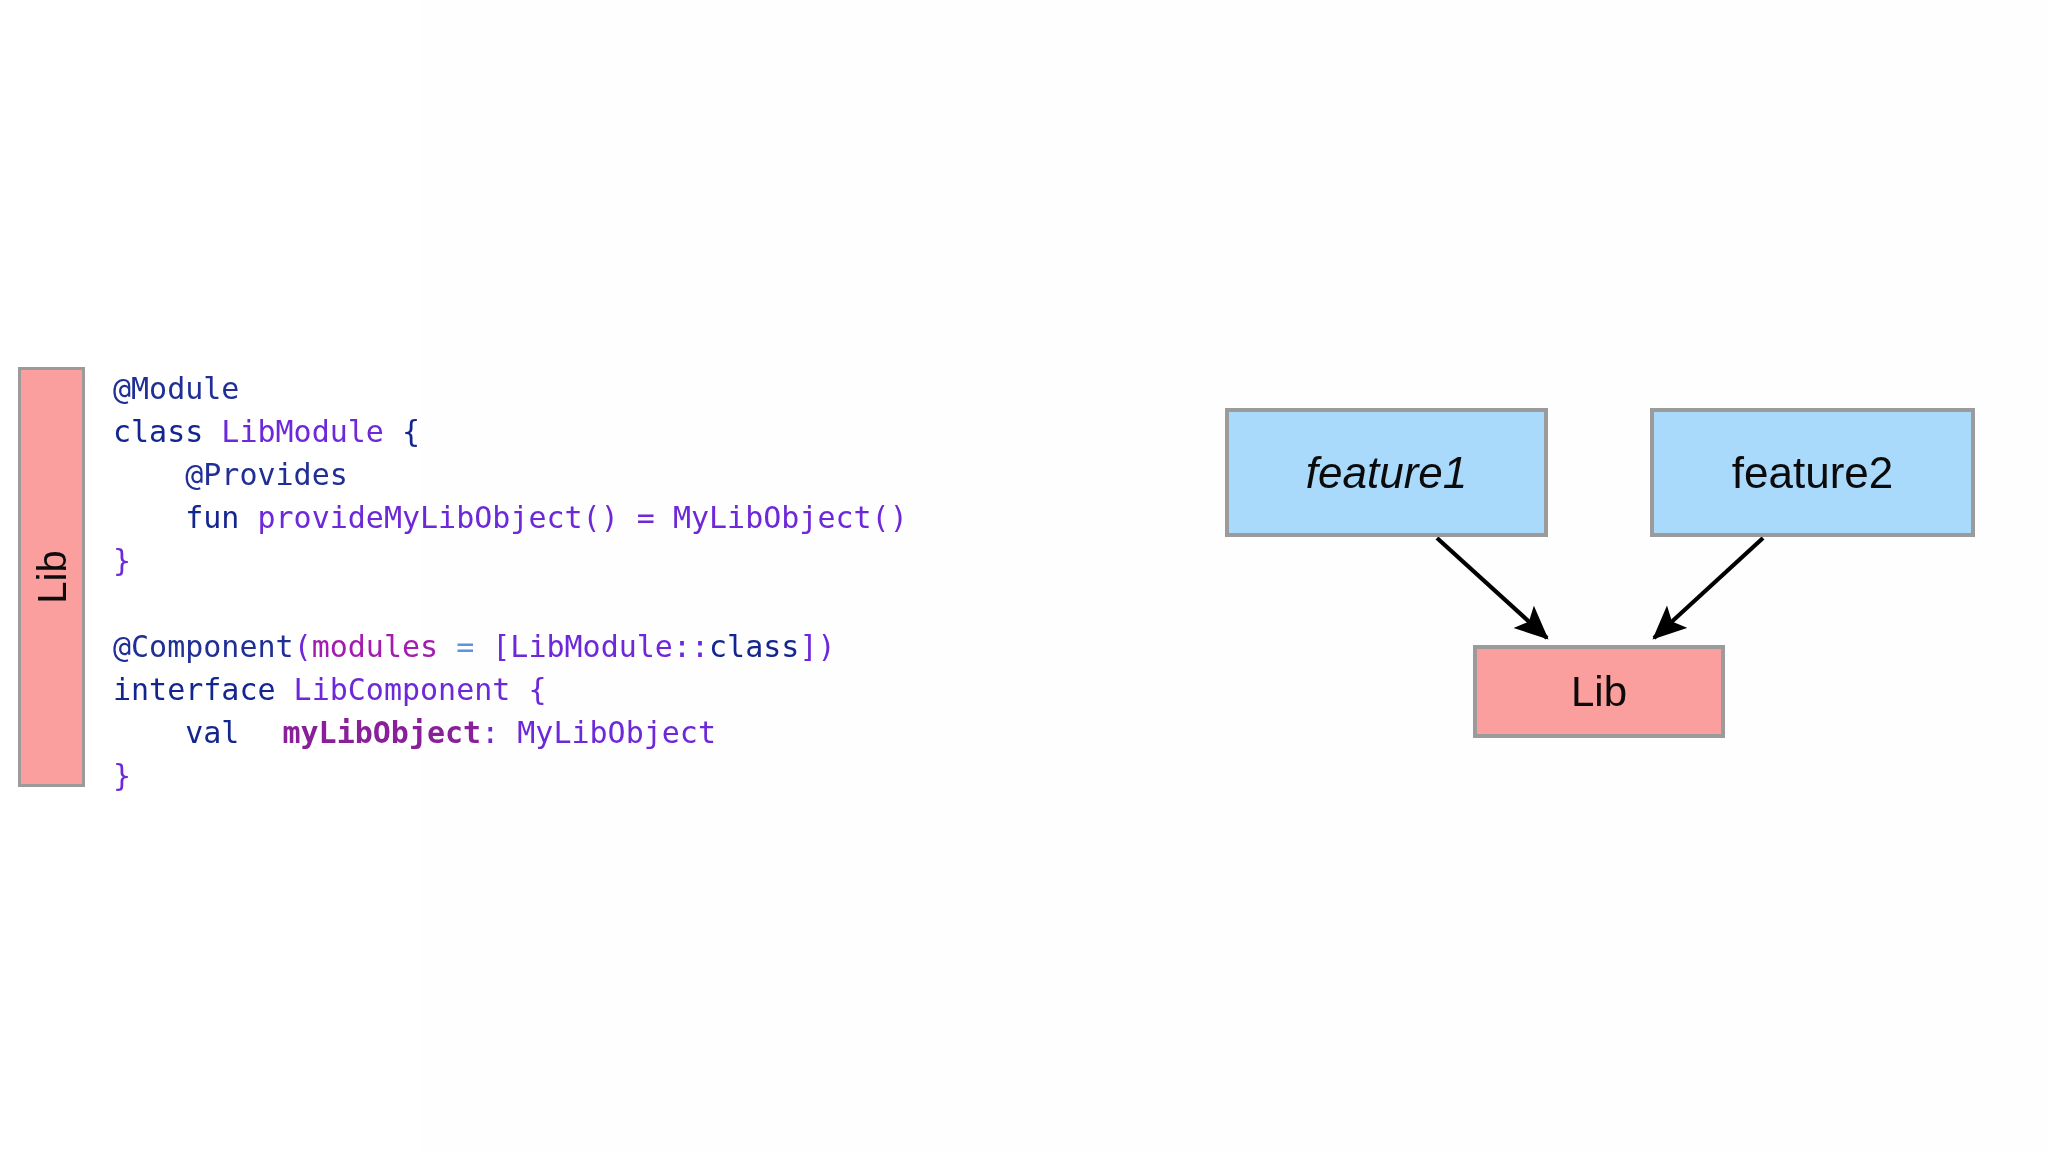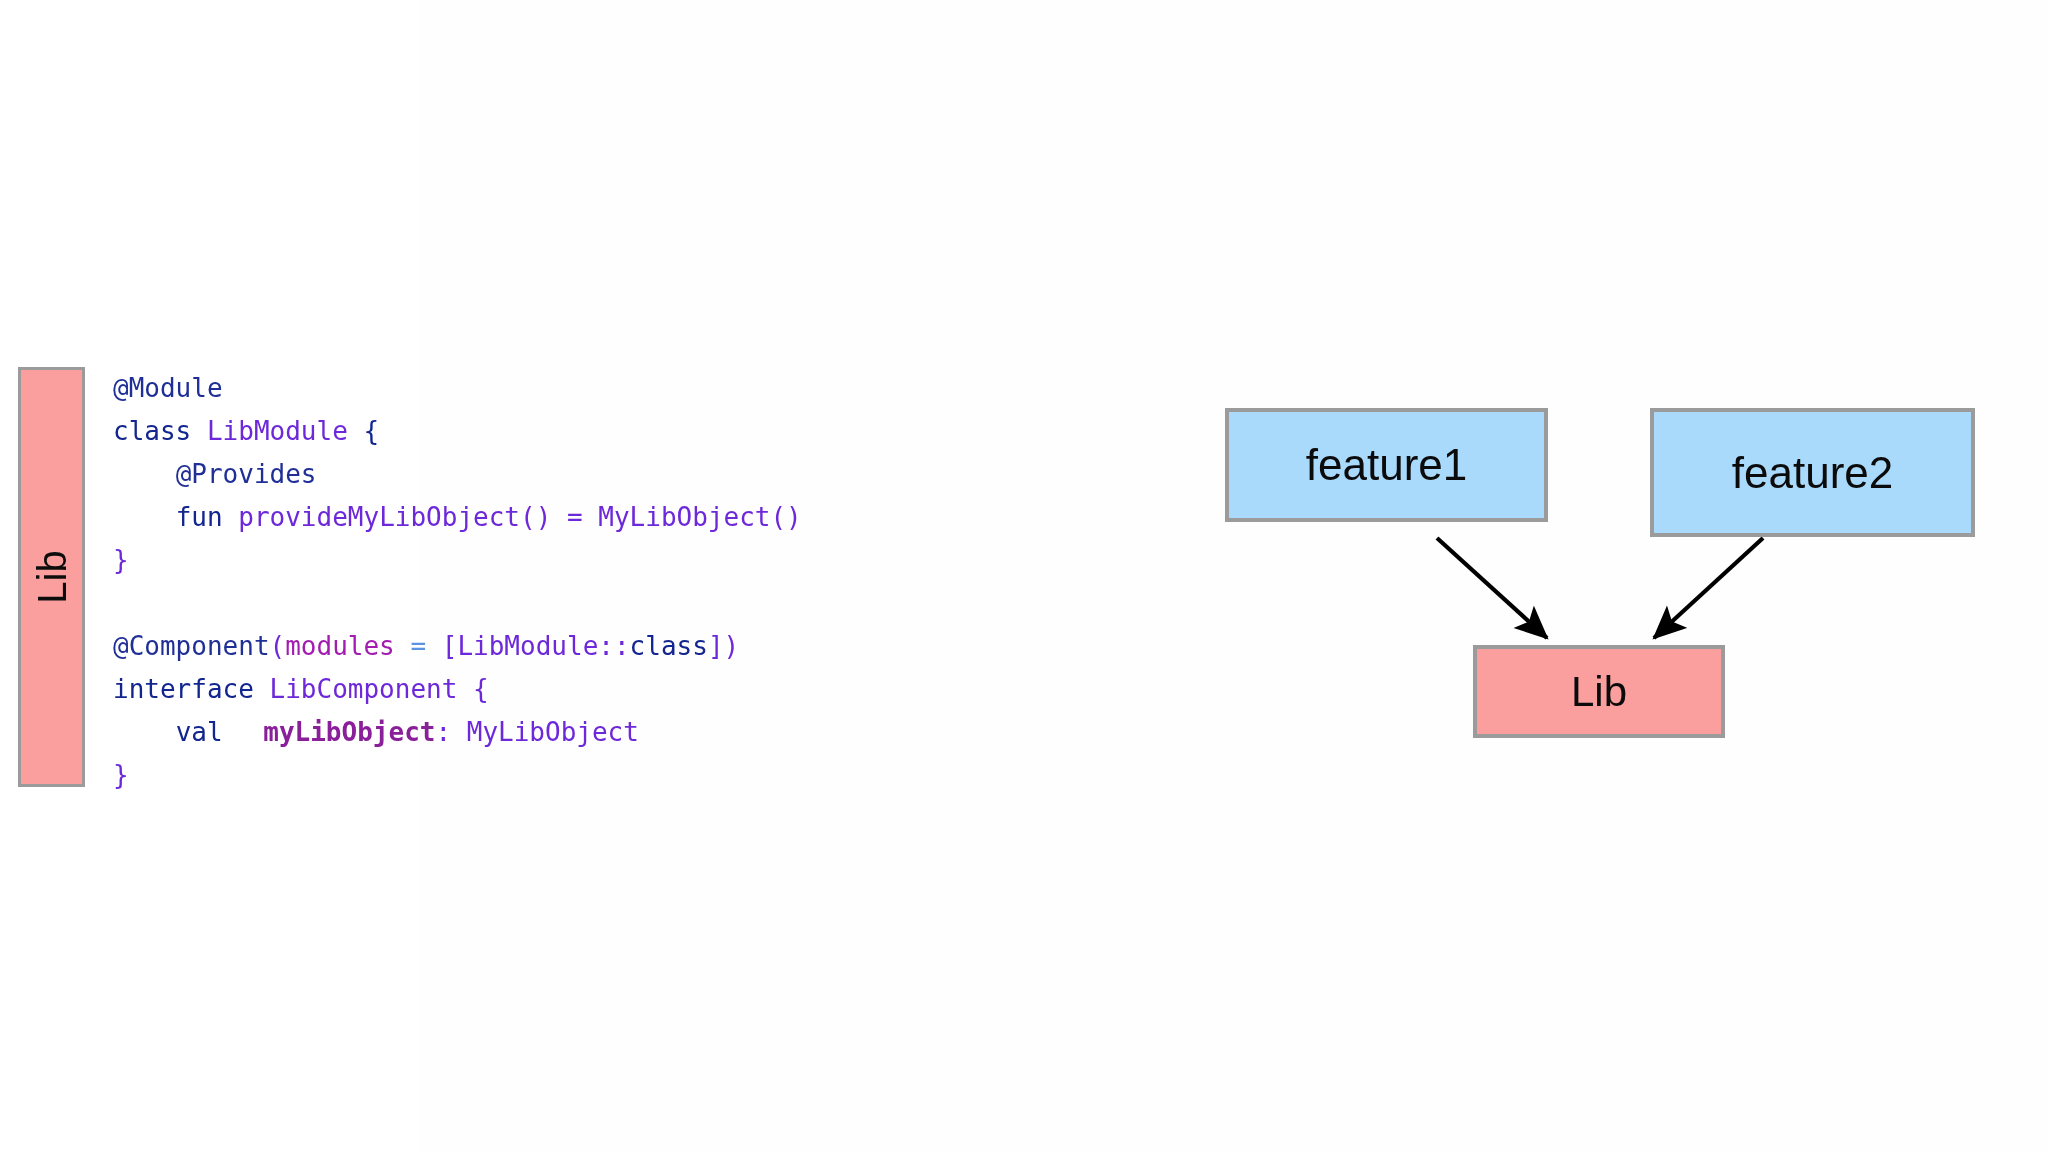--- a/index.html
+++ b/index.html
@@ -47,21 +47,21 @@
     font-family: "Liberation Sans", sans-serif;
     letter-spacing: 0px;
   }
 
   
   #code-block {
     position: absolute;
     left: 113px;
     top: 367px;
     font-family: "DejaVu Sans Mono", "Liberation Mono", monospace;
-    font-size: 26px;
+    font-size: 30px;
     line-height: 43px;
     white-space: pre;
     color: #111111;
   }
   .code-line { height: 43px; }
   .tok-ann      { color: #1f2f96; }
   .tok-kw       { color: #13268f; font-weight: normal; }
   .tok-param    { color: #a21caf; }
   .tok-eq       { color: #5b93e0; }
   .tok-prop     { color: #8a1f9a; font-weight: bold; margin-left: 25px; }
@@ -82,21 +82,21 @@
     display: flex;
     align-items: center;
     justify-content: center;
     font-size: 44px;
     color: #0b0b0b;
     font-family: "Liberation Sans", sans-serif;
   }
   .dg-box.blue { background: #a9d9fb; }
   .dg-box.pink { background: #fb9e9e; }
 
-  #box-feature1 { left: 45px;  top: 28px;  width: 323px; height: 114px; }
+  #box-feature1 { left: 45px;  top: 28px;  width: 323px; height: 129px; font-style: italic; }
   #box-feature2 { left: 470px; top: 28px;  width: 325px; height: 129px; justify-content: center; }
   #box-lib      { left: 293px; top: 265px; width: 252px; height: 93px; font-size: 42px; }
 
   #arrows {
     position: absolute;
     left: 0; top: 0;
     width: 860px; height: 400px;
     overflow: visible;
   }
 </style>

